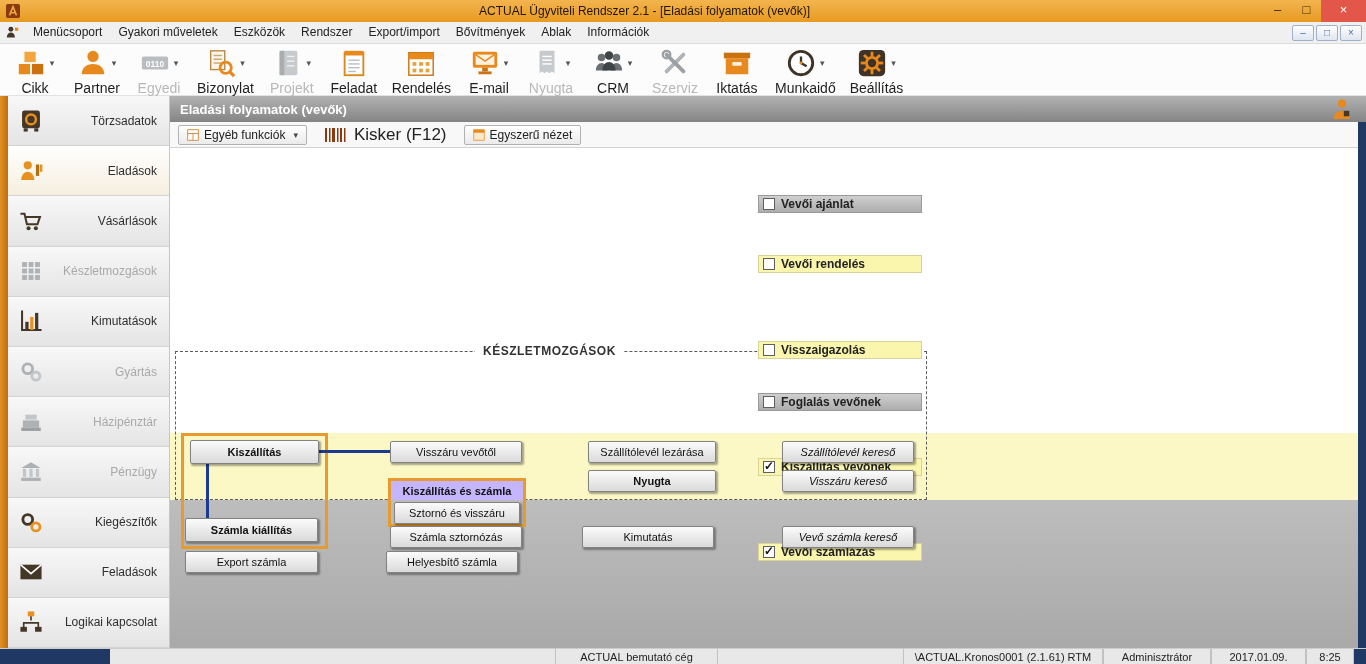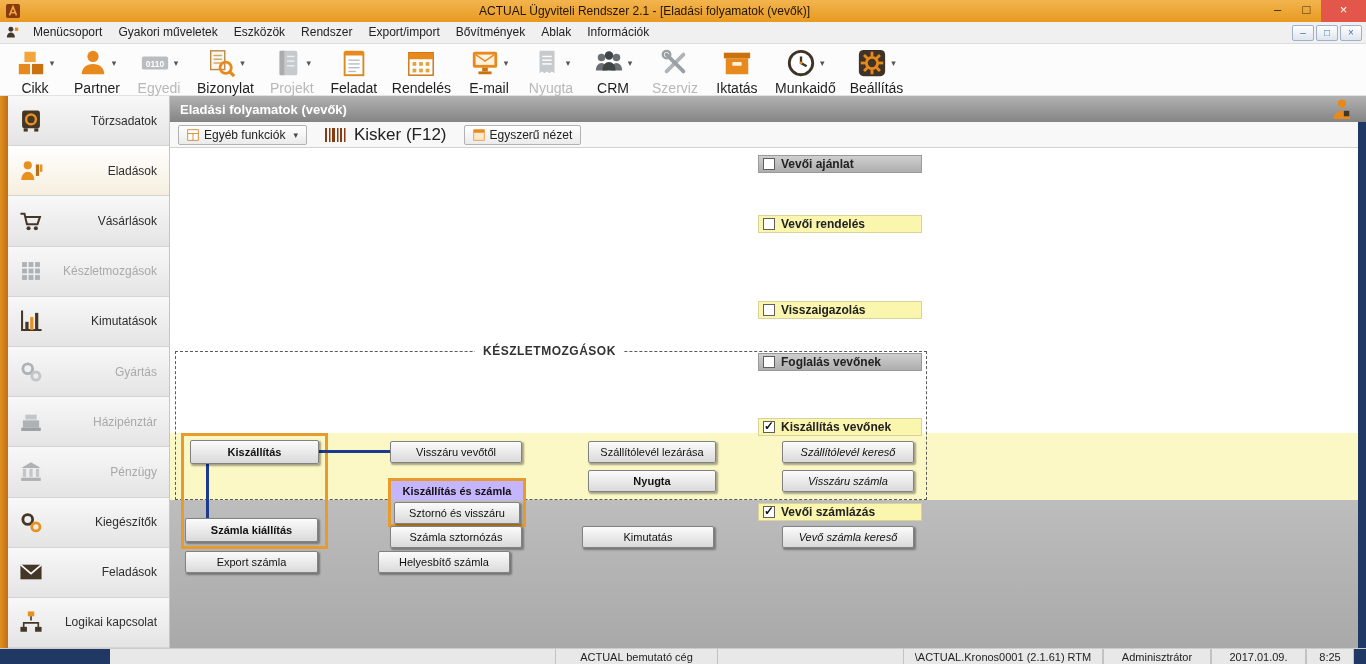--- a/index.html
+++ b/index.html
@@ -53,21 +53,21 @@
   .stb-flat { display:flex; align-items:center; gap:8px; padding:2px 6px; font-size:17px; border:1px solid transparent; background:transparent; font-family:Liberation Sans, sans-serif; color:#222; }
   .stb-arrow { font-size:9px; color:#444; margin-left:3px; }
 
   
   .canvas { flex:1; position:relative; background:#fff; overflow:hidden; }
   .band-yellow { position:absolute; left:0; right:0; top:285px; height:67px; background:#fbf8c6; }
   .band-gray { position:absolute; left:0; right:0; top:352px; bottom:0; background:linear-gradient(#bdbdbd,#a9a9a9); }
   .group-box { position:absolute; left:5px; top:203px; width:752px; height:149px; border:1px dashed #5a5a5a; }
   .group-label { position:absolute; left:305px; top:196px; background:#fff; padding:0 8px; font-weight:bold; font-size:12px; color:#333; letter-spacing:0.5px; }
 
-  .cbrow { position:absolute; width:164px; height:18px; display:flex; align-items:center; padding:0 4px; font-size:12px; font-weight:bold; color:#222; }
+  .cbrow { position:absolute; width:164px; height:18px; display:flex; align-items:center; padding:0 4px; font-size:12px; font-weight:bold; color:#222;margin-top:40px; }
   .cbrow.yellow { background:#fbf6ae; border:1px solid #d9d29a; }
   .cbrow.gray { background:linear-gradient(#cfcfcf,#adadad); border:1px solid #9a9a9a; }
   .cb { width:12px; height:12px; background:#fff; border:1px solid #5f5f5f; margin-right:6px; position:relative; flex:none; }
   .cb.checked::after { content:"✓"; position:absolute; top:-3px; left:0; font-size:12px; font-weight:bold; color:#111; }
 
   .fbtn { position:absolute; background:linear-gradient(#fbfbfb,#dadada); border:1px solid #828282; border-radius:2px; box-shadow:1.5px 1.5px 2px rgba(0,0,0,0.35); font-size:11px; font-family:inherit; color:#111; display:flex; align-items:center; justify-content:center; padding:0 4px; cursor:default; }
   .fbtn.bold { font-weight:bold; }
   .fbtn.italic { font-style:italic; }
   .obox { position:absolute; border:3px solid #e89b2d; }
   .obox-title { position:absolute; background:#c4b5fd; font-weight:bold; font-size:11px; display:flex; align-items:center; justify-content:center; color:#111; }
@@ -575,32 +575,32 @@
         <div class="obox" style="left:11px;top:285px;width:147px;height:116px"></div>
 
         <div class="connector" style="left:36px;top:316px;width:3px;height:54px"></div>
         <div class="connector" style="left:148px;top:302px;width:72px;height:3px"></div>
 
         <button class="fbtn bold" style="left:20px;top:292px;width:129px;height:24px">Kiszállítás</button>
         <button class="fbtn" style="left:220px;top:293px;width:132px;height:22px">Visszáru vevőtől</button>
         <button class="fbtn" style="left:418px;top:293px;width:128px;height:22px">Szállítólevél lezárása</button>
         <button class="fbtn italic" style="left:612px;top:293px;width:132px;height:22px">Szállítólevél kereső</button>
         <button class="fbtn bold" style="left:418px;top:322px;width:128px;height:22px">Nyugta</button>
-        <button class="fbtn italic" style="left:612px;top:322px;width:132px;height:22px">Visszáru számla</button>
+        <button class="fbtn italic" style="left:612px;top:322px;width:132px;height:22px">Visszáru kereső</button>
 
         <div class="obox" style="left:218px;top:330px;width:138px;height:49px"></div>
         <div class="obox-title" style="left:221px;top:333px;width:132px;height:19px">Kiszállítás és számla</div>
         <button class="fbtn" style="left:224px;top:354px;width:126px;height:22px">Sztornó és visszáru</button>
 
         <button class="fbtn bold" style="left:15px;top:370px;width:133px;height:24px">Számla kiállítás</button>
         <button class="fbtn" style="left:220px;top:378px;width:132px;height:22px">Számla sztornózás</button>
         <button class="fbtn" style="left:412px;top:378px;width:132px;height:22px">Kimutatás</button>
         <button class="fbtn italic" style="left:612px;top:378px;width:132px;height:22px">Vevő számla kereső</button>
         <button class="fbtn" style="left:15px;top:403px;width:133px;height:22px">Export számla</button>
-        <button class="fbtn" style="left:208px;top:403px;width:132px;height:22px">Helyesbítő számla</button>
+        <button class="fbtn" style="left:216px;top:403px;width:132px;height:22px">Helyesbítő számla</button>
       </div>
 
     </div>
   </div>
 
   <div class="statusbar">
     <div class="sb-navy" style="width:110px"></div>
     <div class="sb-sec sb-spacer" style="width:445px"></div>
     <div class="sb-sec" style="width:163px">ACTUAL bemutató cég</div>
     <div class="sb-sec sb-spacer" style="flex:1"></div>

